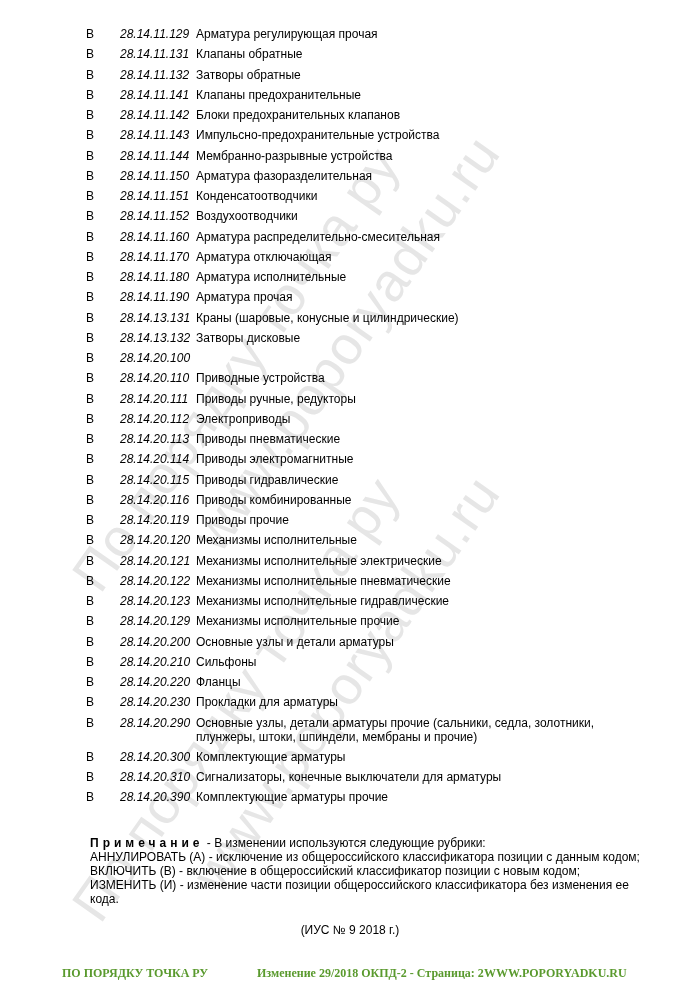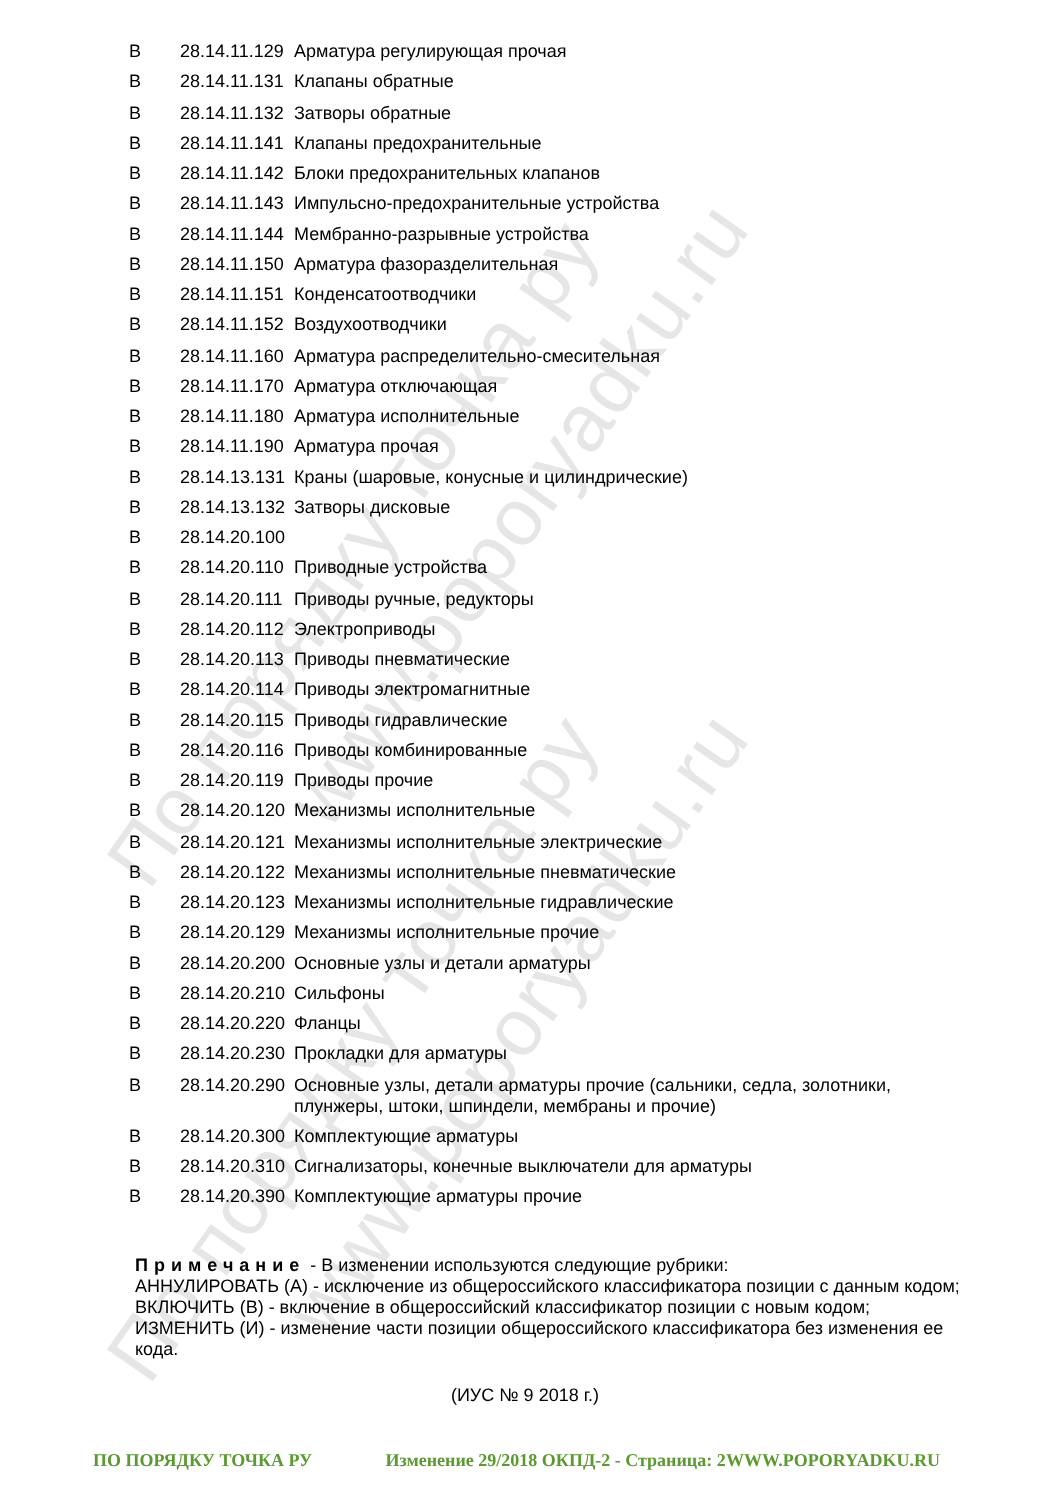--- a/index.html
+++ b/index.html
@@ -9,21 +9,21 @@
   }
   .watermark {
     position: absolute; color: #e6e6e6; font-family: "Liberation Sans", sans-serif;
     font-size: 54px; white-space: nowrap; transform-origin: left bottom;
     transform: rotate(-55deg); pointer-events: none; z-index: 0; letter-spacing: 1px;
   }
   .rows { position: absolute; left: 0; top: 24px; width: 700px; z-index: 1; }
   .row { position: relative; height: 20.25px; font-size: 12px; line-height: 20.25px; }
   .row.tall { height: 34px; }
   .row .type { position: absolute; left: 86px; }
-  .row .code { position: absolute; left: 120px; }
+  .row .code { position: absolute; left: 120px; font-style: italic; }
   .row .desc { position: absolute; left: 196px; width: 400px; line-height: 14px; top: 3px; }
   .note { position: absolute; left: 90px; top: 836px; width: 560px; font-size: 12px; line-height: 14px; z-index: 1; }
   .note .spaced { font-weight: bold; letter-spacing: 4px; }
   .source { position: absolute; left: 0; width: 700px; top: 923px; text-align: center; font-size: 12px; z-index: 1; }
   .footer { position: absolute; top: 966px; left: 0; width: 700px; font-family: "Liberation Serif", serif;
     font-weight: bold; font-size: 12px; color: #5a9a2e; z-index: 1; }
   .footer span { position: absolute; white-space: nowrap; }
 </style>
 </head>
 <body>

